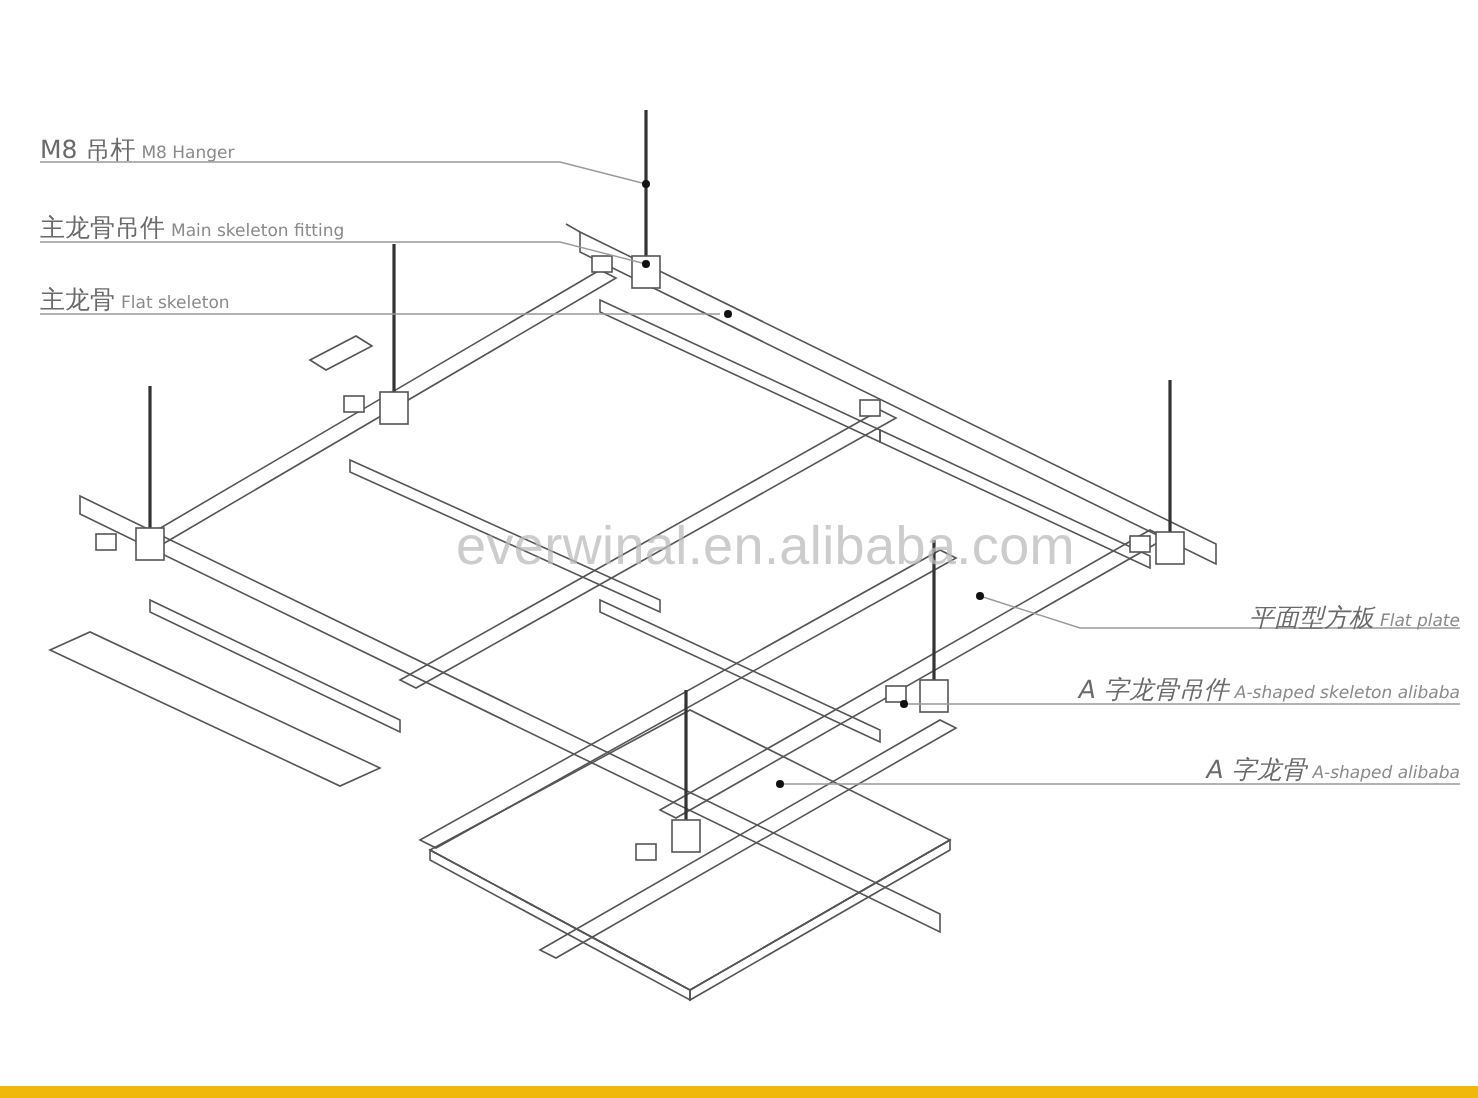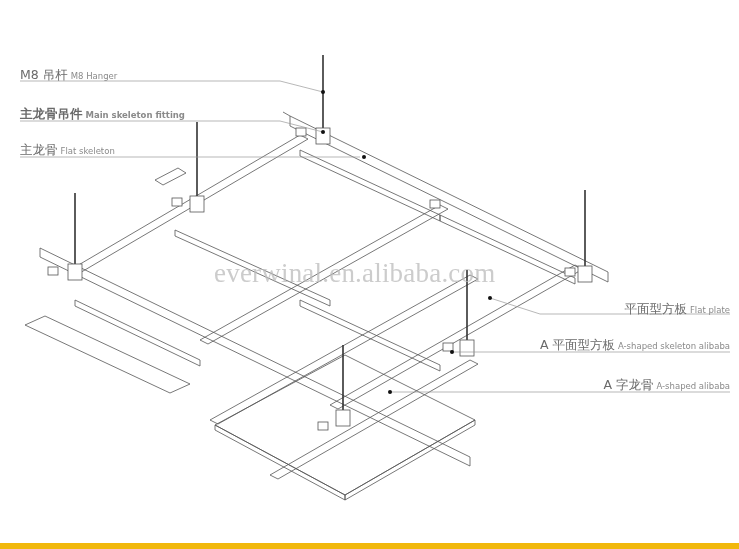--- a/index.html
+++ b/index.html
@@ -1,21 +1,21 @@
 <!DOCTYPE html>
 <html><head>
 <meta charset="utf-8">
 <style>
   html, body { margin:0; padding:0; background:#ffffff; }
   body { width:739px; height:549px; position:relative; overflow:hidden; font-family:"DejaVu Sans", sans-serif; }
   .label { position:absolute; color:#6a6a6a; white-space:nowrap; line-height:1; }
   .label .cn { font-size:12.5px; color:#6a6a6a; }
   .label .en { font-size:8.5px; color:#8a8a8a; margin-left:3px; }
-  .label.right { text-align:center; }
-  .watermark { position:absolute; left:214px; top:258px; font-size:27px; color:#bbbbbb; opacity:0.75; font-family:Liberation Serif, serif; letter-spacing:0.2px; }
+  .label.right { text-align:center;font-style:italic; }
+  .watermark { position:absolute; left:228px; top:258px; font-size:27px; color:#bbbbbb; opacity:0.75; font-family:Liberation Sans, sans-serif; letter-spacing:0.2px; }
   .bottom-bar { position:absolute; left:0; top:543px; width:739px; height:6px; background:#f1b80c; }
   svg.drawing { position:absolute; left:0; top:0; }
 </style>
 </head>
 <body>
 
 <svg class="drawing" width="739" height="549" viewBox="0 0 739 549">
   <g fill="none" stroke="#555" stroke-width="0.8">
 
     <g>
@@ -91,32 +91,32 @@
     <circle cx="364" cy="157" r="2"></circle>
     <circle cx="490" cy="298" r="2"></circle>
     <circle cx="452" cy="352" r="2"></circle>
     <circle cx="390" cy="392" r="2"></circle>
   </g>
 </svg>
 
 <div class="label" style="left:20px; top:66px;">
   <span class="cn">M8 吊杆</span><span class="en">M8 Hanger</span>
 </div>
-<div class="label" style="left:20px; top:105px;font-weight:bold;">
+<div class="label" style="left:20px; top:105px;">
   <span class="cn">主龙骨吊件</span><span class="en">Main skeleton fitting</span>
 </div>
 <div class="label" style="left:20px; top:141px;">
   <span class="cn">主龙骨</span><span class="en">Flat skeleton</span>
 </div>
 
 <div class="label right" style="right:9px; top:300px;">
   <span class="cn">平面型方板</span><span class="en">Flat plate</span>
 </div>
 <div class="label right" style="right:9px; top:336px;">
-  <span class="cn">A 平面型方板</span><span class="en">A-shaped skeleton alibaba</span>
+  <span class="cn">A 字龙骨吊件</span><span class="en">A-shaped skeleton alibaba</span>
 </div>
 <div class="label right" style="right:9px; top:376px;">
   <span class="cn">A 字龙骨</span><span class="en">A-shaped alibaba</span>
 </div>
 
 <div class="watermark">everwinal.en.alibaba.com</div>
 
 <div class="bottom-bar"></div>
 
 </body></html>

